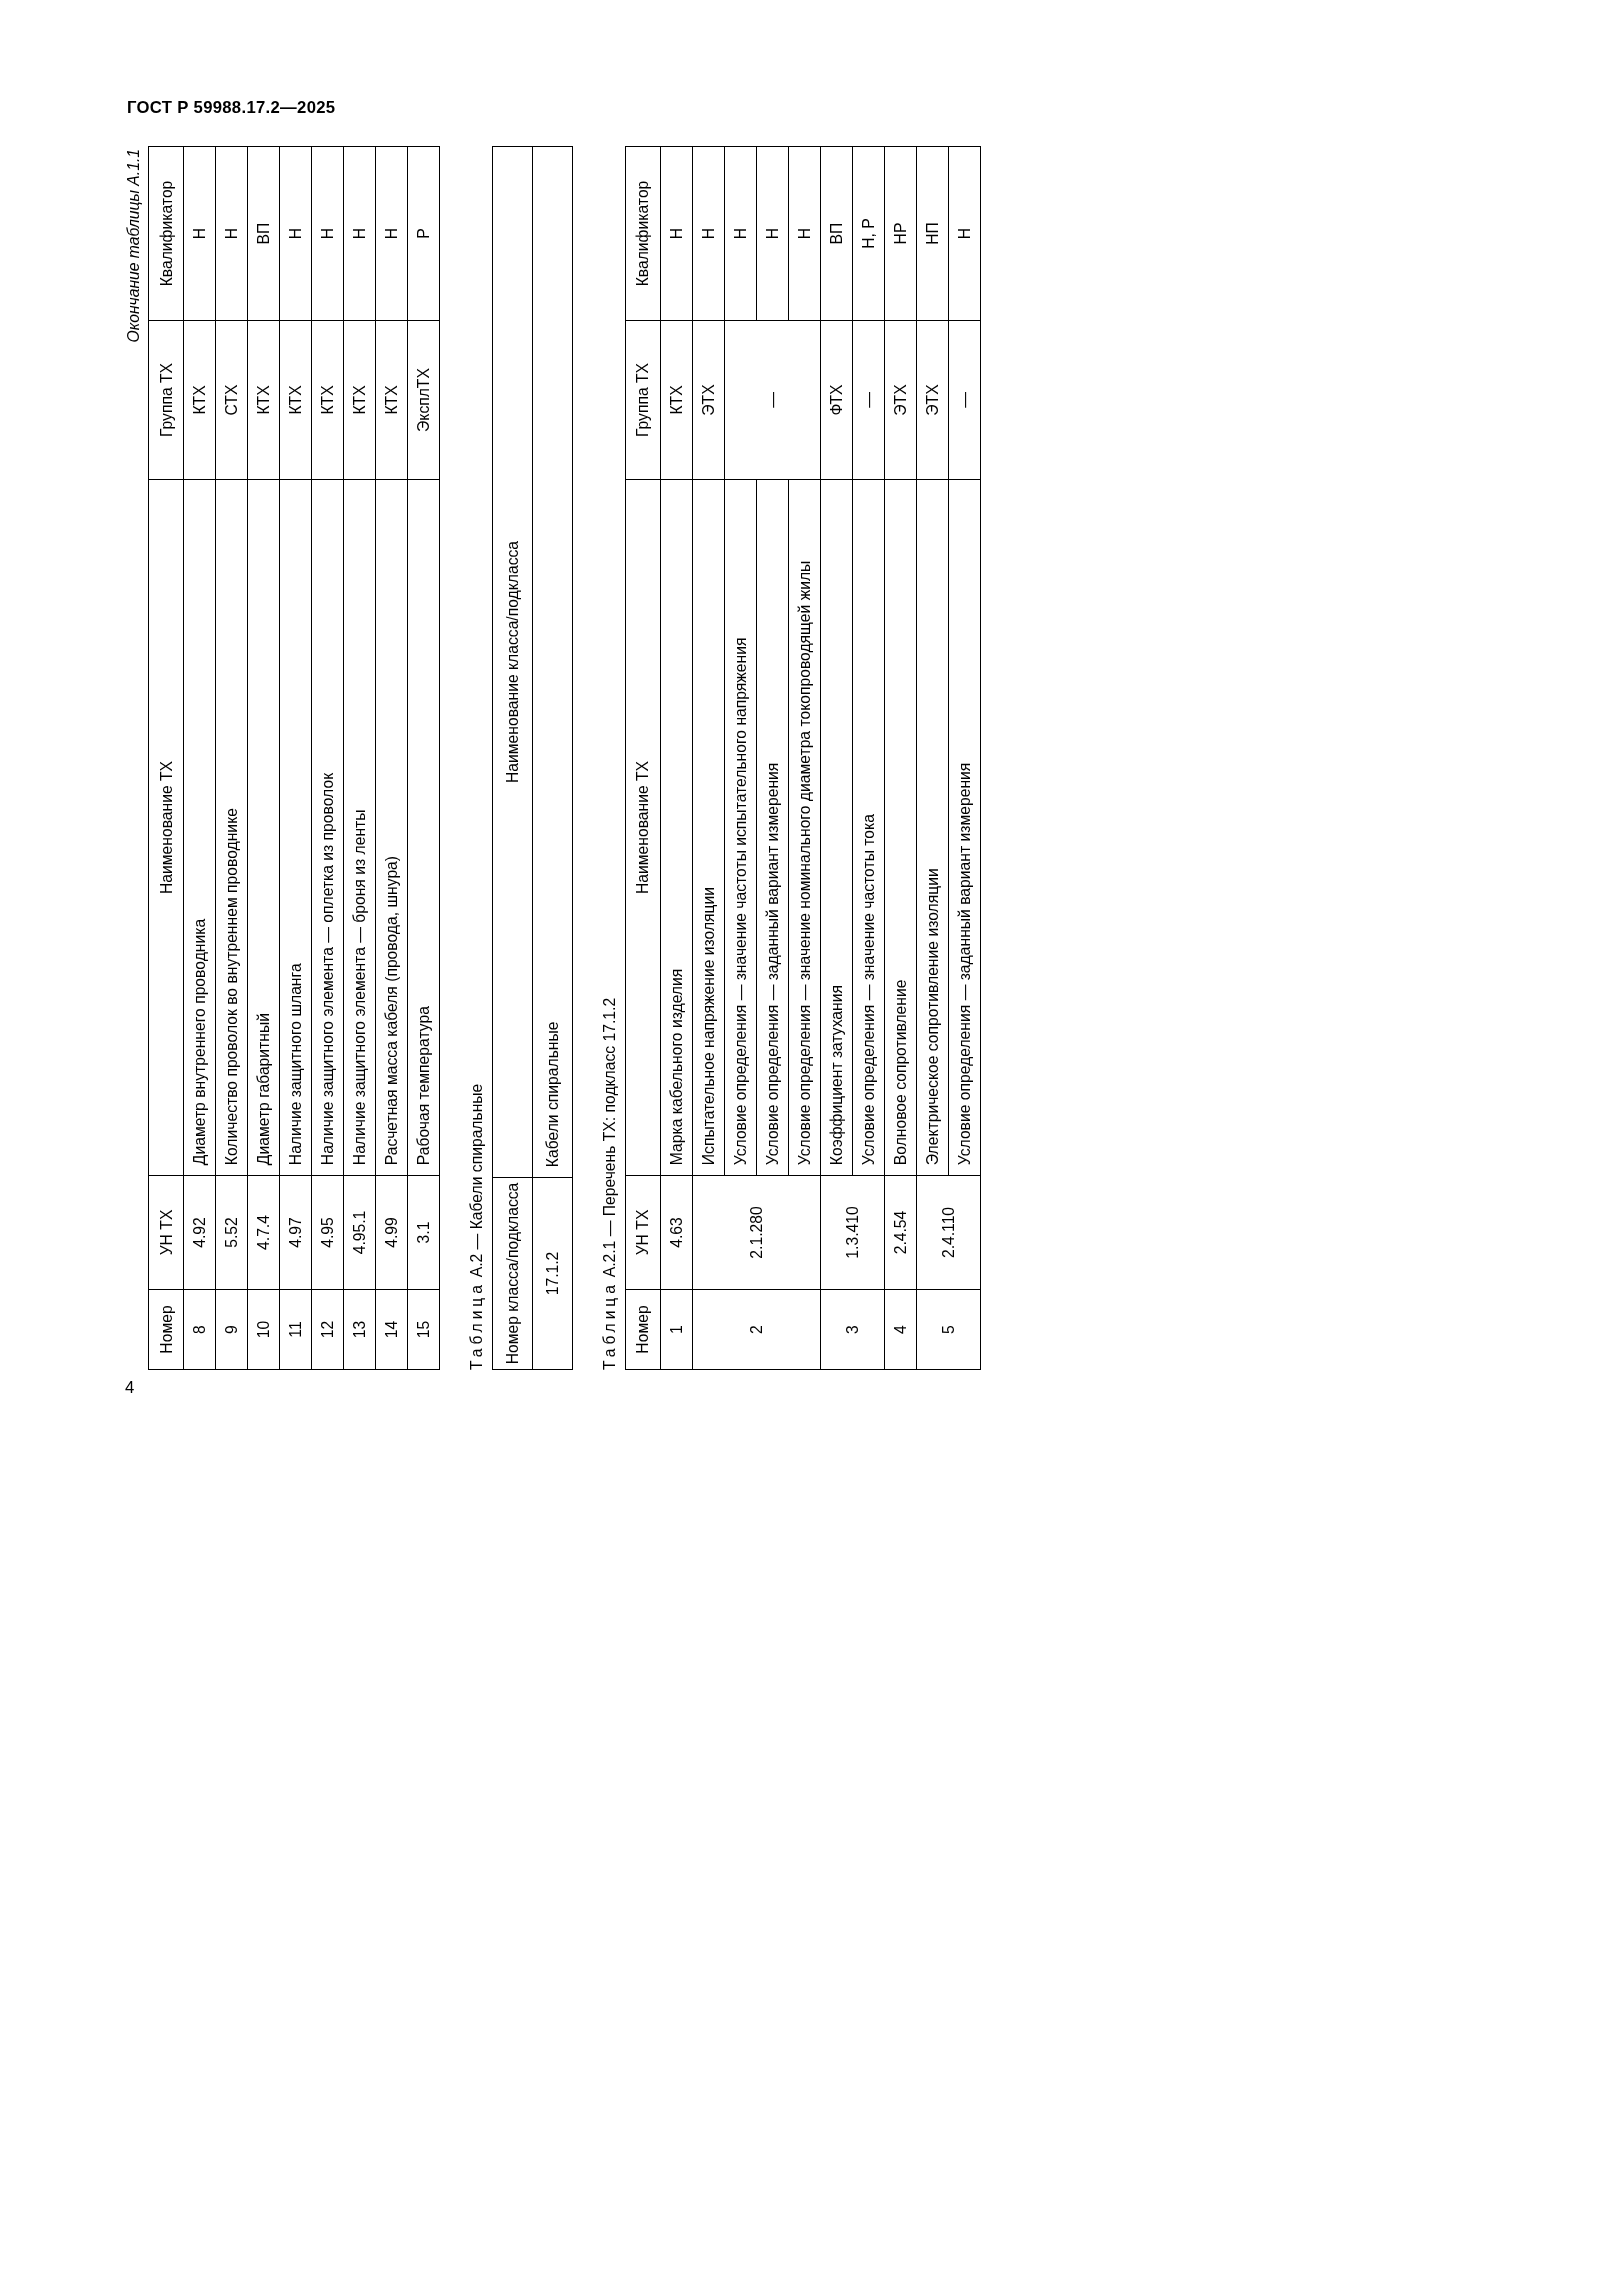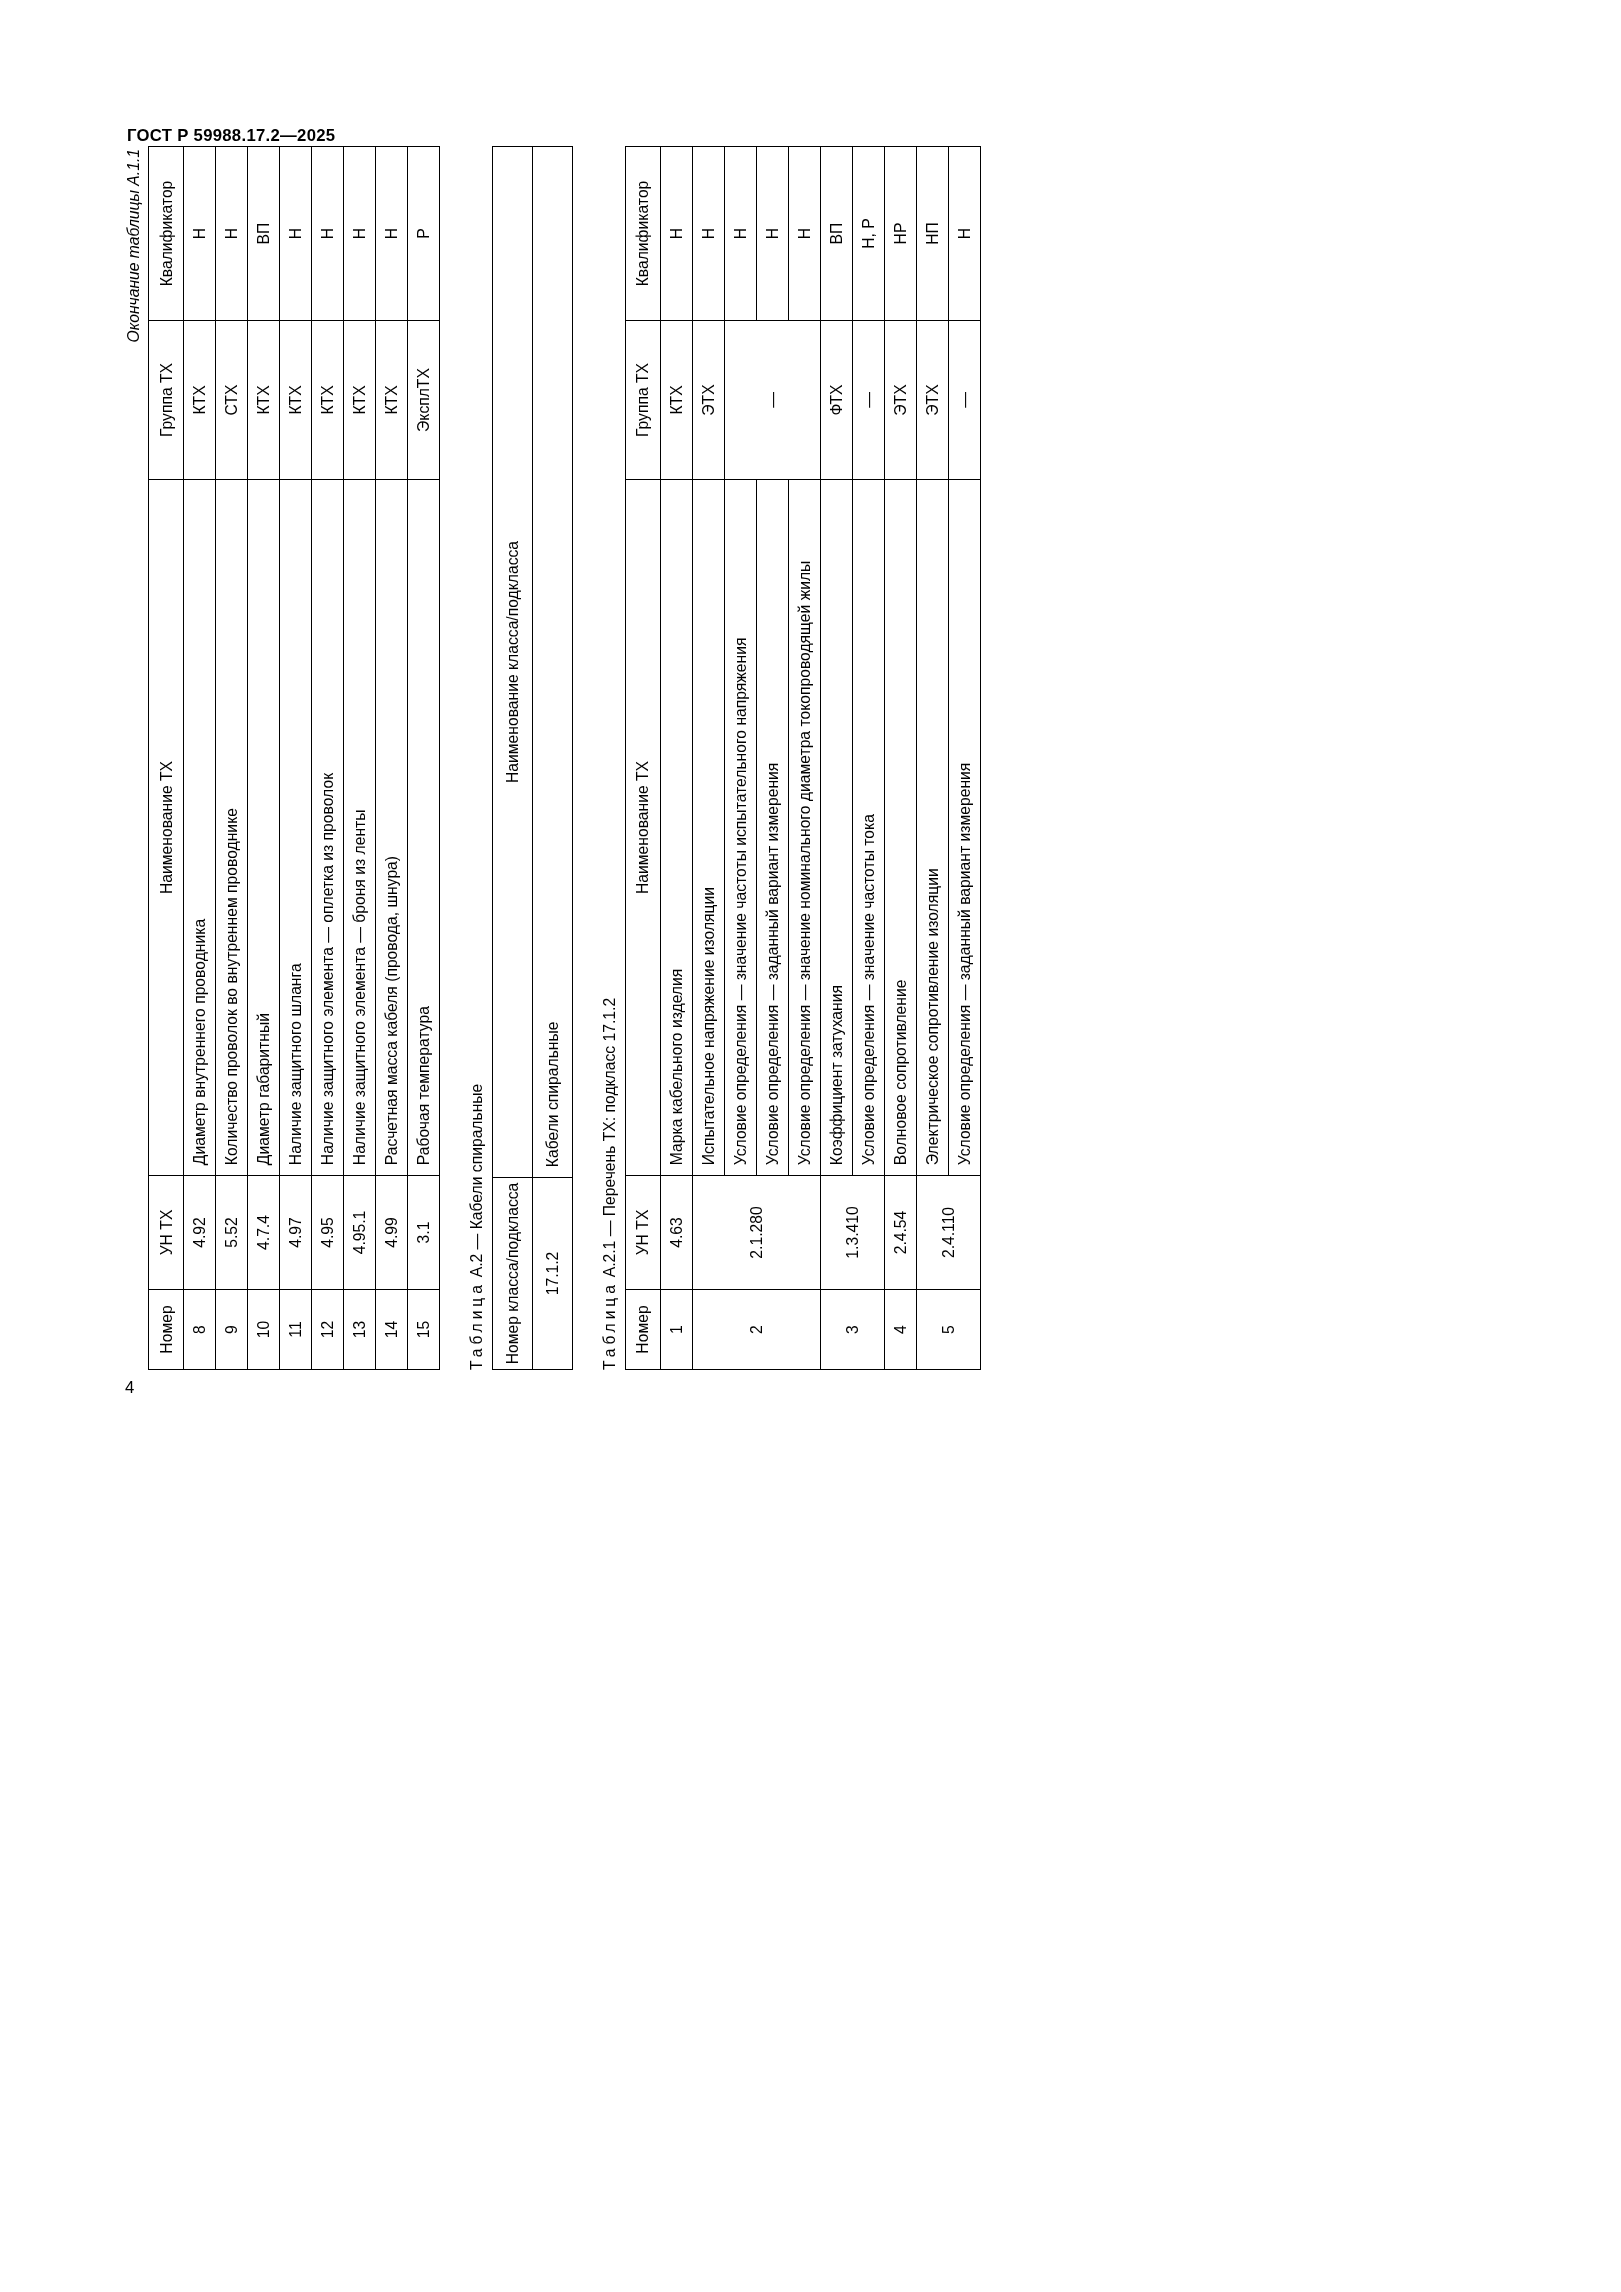--- a/index.html
+++ b/index.html
@@ -14,21 +14,20 @@
     overflow:hidden;
   }
 
   .doc-header {
     position:absolute;
     left:127px;
     top:98px;
     font-size:16.7px;
     font-weight:bold;
     letter-spacing:0.3px;
-    margin-top:28px;
   }
 
   .page-num {
     position:absolute;
     left:125px;
     top:1378px;
     font-size:16.7px;
   }
 
   

